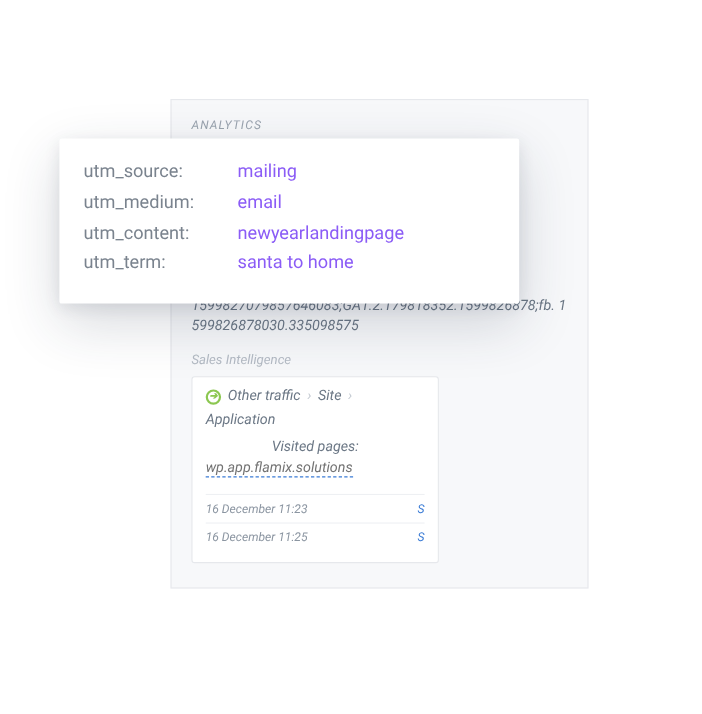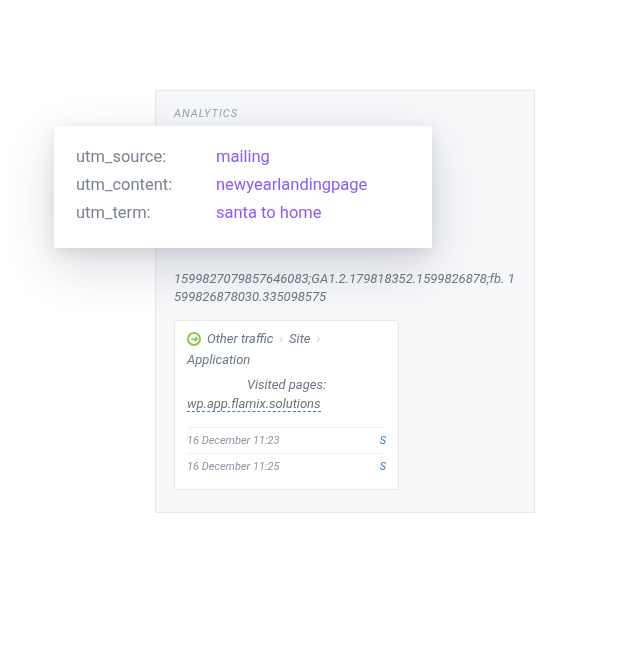--- a/index.html
+++ b/index.html
@@ -88,21 +88,21 @@
     font-size: 11px;
     text-align: right;
   }
   .visit-right { color: #3a7bd5; }
 
   
   .utm-card {
     position: absolute;
     top: 126px;
     left: 54px;
-    width: 378px;
+    width: 418px;
     background: #ffffff;
     box-shadow: 0 18px 50px rgba(40,50,70,0.18), 0 4px 14px rgba(40,50,70,0.10);
     border-radius: 2px;
     padding: 16px 22px 20px 22px;
     font-size: 16.5px;
     color: #555f6d;
   }
   .utm-row {
     display: flex;
     margin: 3px 0;
@@ -120,20 +120,21 @@
 <body>
 
 <div class="panel">
   <div class="panel-title">ANALYTICS</div>
 
   <div class="tracking">
     <span>1599827079857646083;GA1.2.179818352.1599826878;fb.</span>
     <span>1599826878030.335098575</span>
   </div>
 
+  <div class="section-label">Sales Intelligence</div>
 
   <div class="card">
     <div class="breadcrumb">
       <span class="bc-icon">➔</span>
       <span>Other traffic</span>
       <span class="bc-sep">›</span>
       <span>Site</span>
       <span class="bc-sep">›</span>
       <span>Application</span>
     </div>
@@ -153,20 +154,24 @@
     </div>
   </div>
 </div>
 
 <div class="utm-card">
   <div class="utm-row">
     <div class="utm-key">utm_source:</div>
     <div class="utm-val">mailing</div>
   </div>
   <div class="utm-row">
+    <div class="utm-key">utm_medium:</div>
+    <div class="utm-val">email</div>
+  </div>
+  <div class="utm-row">
     <div class="utm-key">utm_content:</div>
     <div class="utm-val">newyearlandingpage</div>
   </div>
   <div class="utm-row">
     <div class="utm-key">utm_term:</div>
     <div class="utm-val">santa to home</div>
   </div>
 </div>
 
 </body></html>

